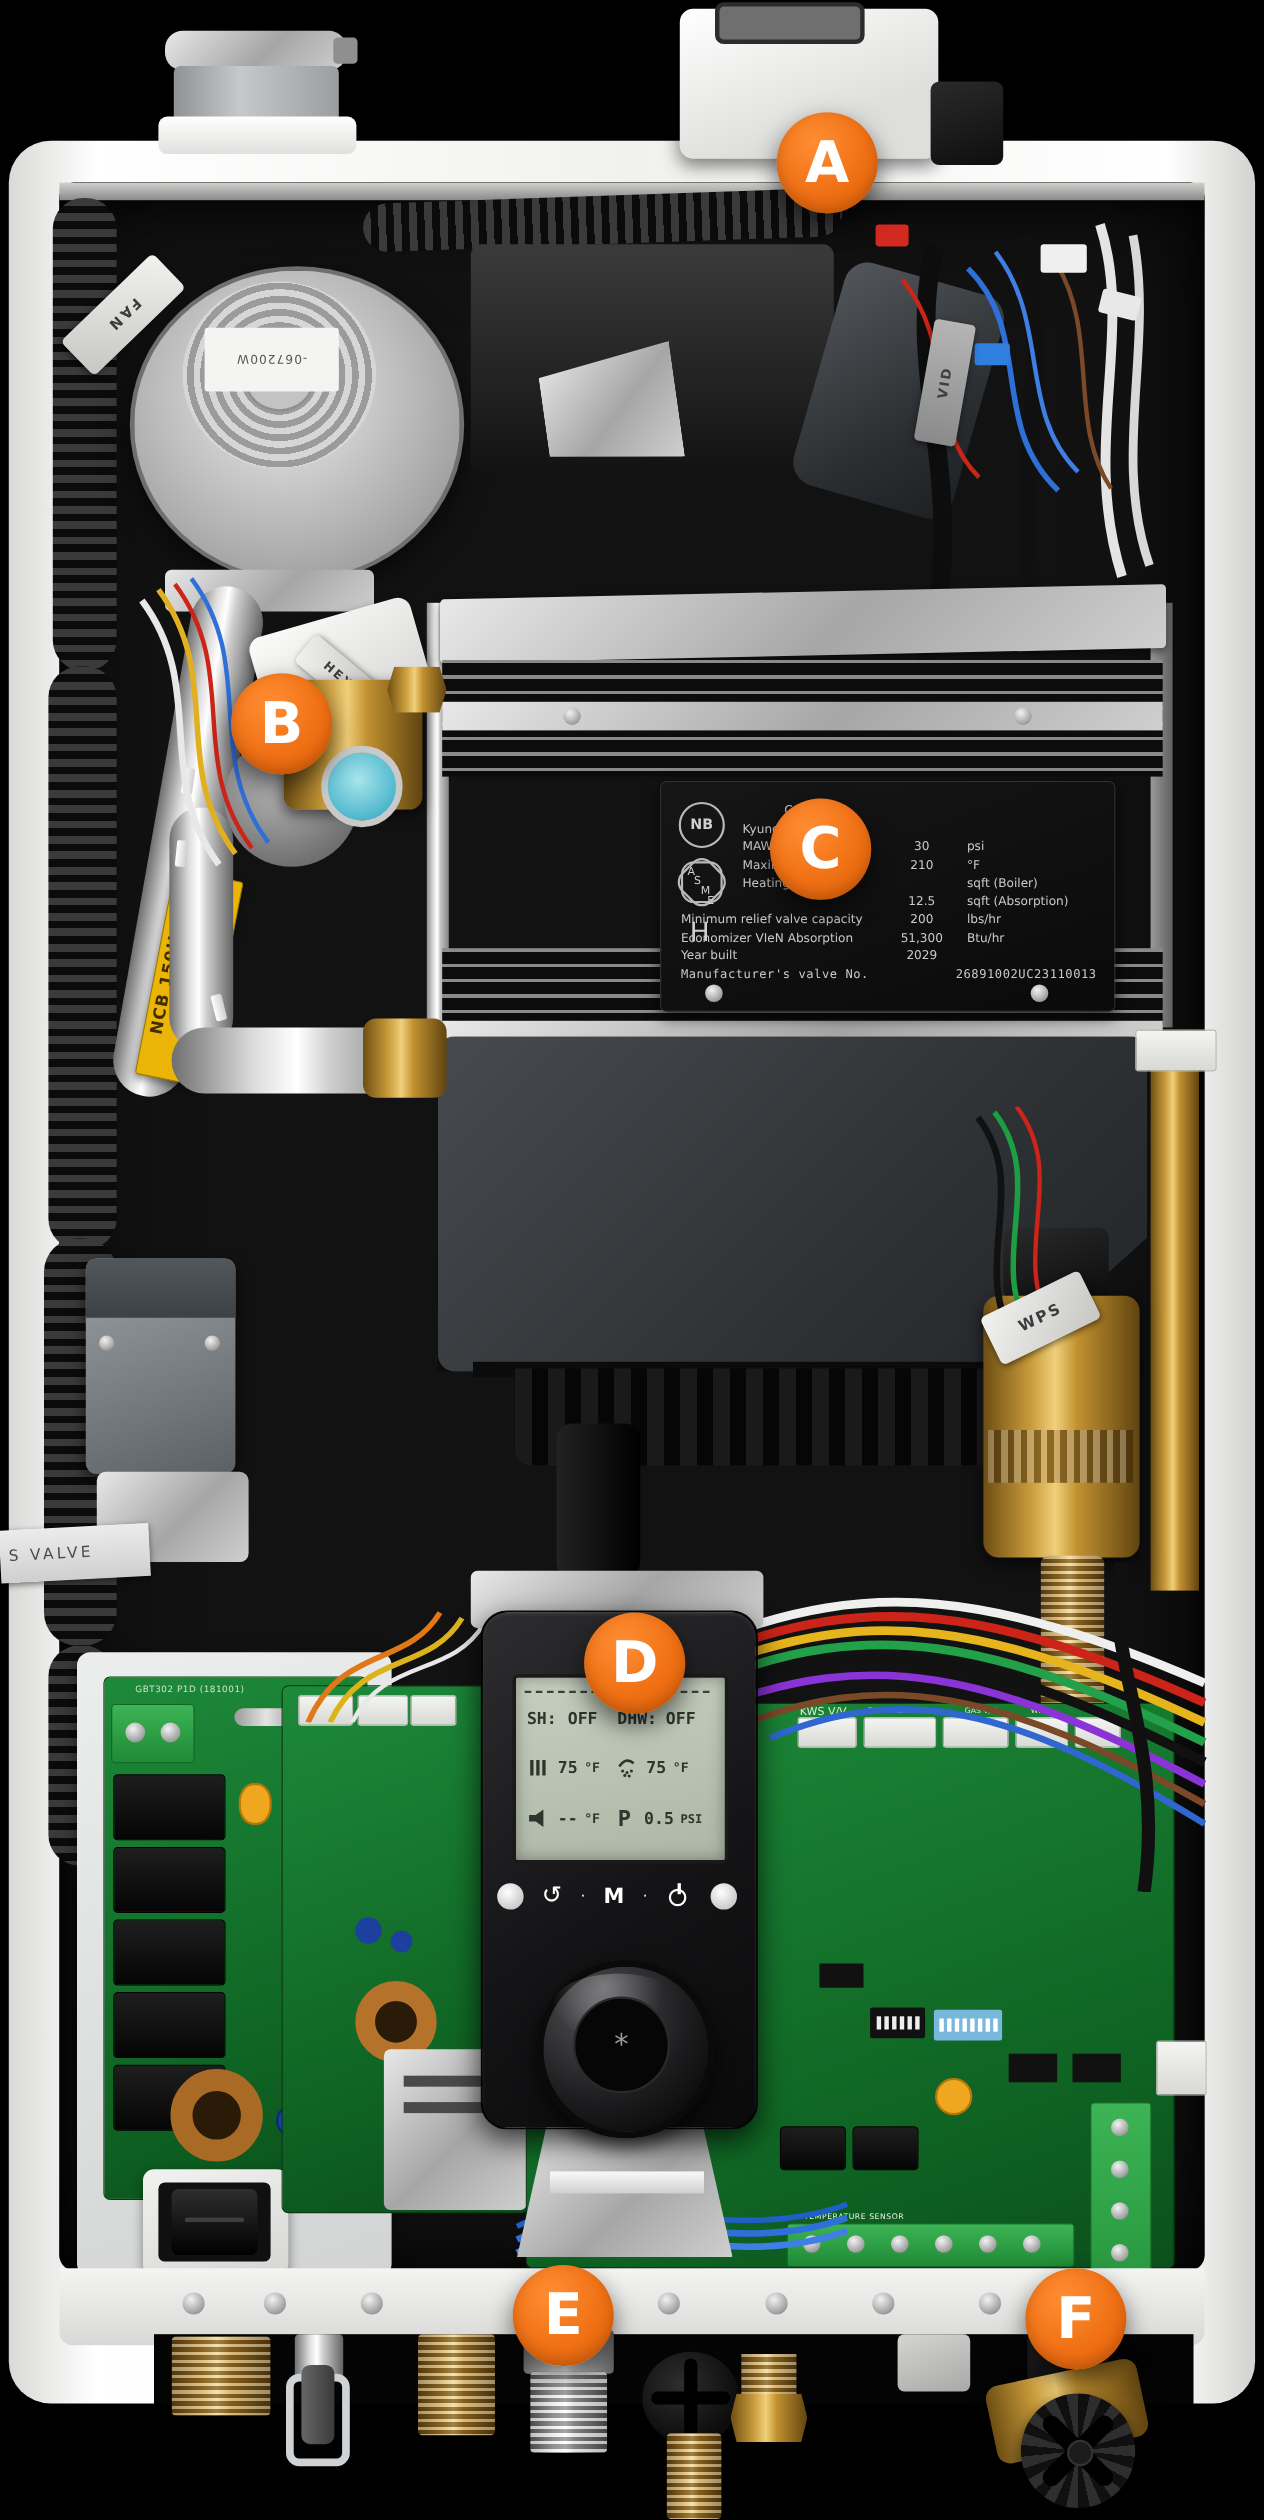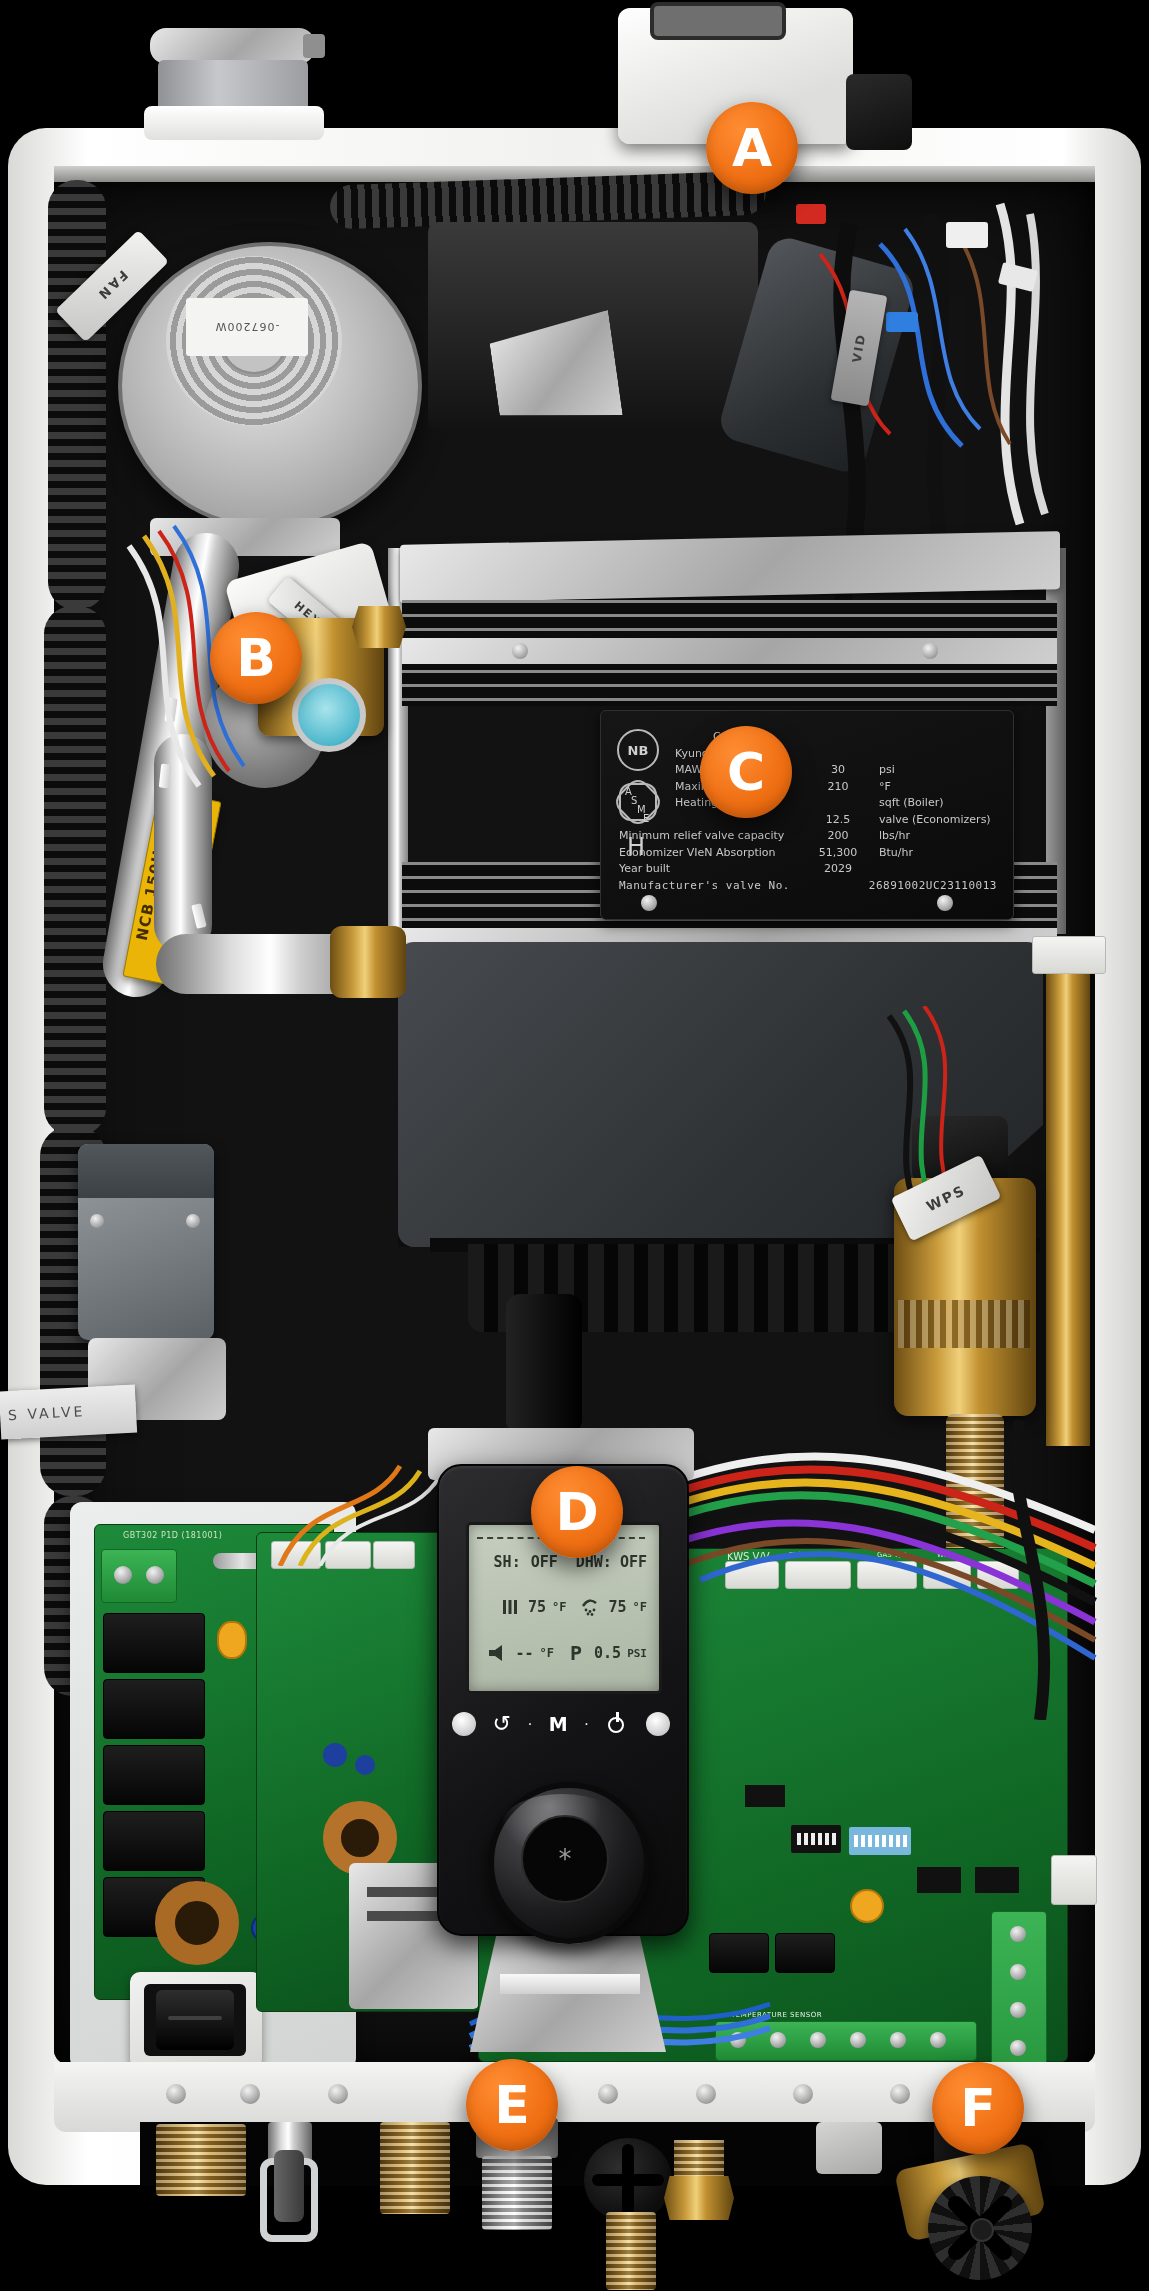--- a/index.html
+++ b/index.html
@@ -43,21 +43,21 @@
   .np-row{display:flex;align-items:baseline;}
   .np-ind{padding-left:56px;}
   .np-val{margin-left:auto;min-width:58px;text-align:center;}
   .np-unit{min-width:118px;padding-left:12px;}
   .np-serial{font-family:"DejaVu Sans Mono",monospace;letter-spacing:.5px;}
   
   .lcd{left:466px;top:1522px;width:190px;height:166px;border-radius:5px;z-index:12;
        background:linear-gradient(170deg,#c6cfbf,#adb7a6);border:3px solid #1a1a1a;
        box-shadow:inset 0 0 14px rgba(0,0,0,.35);
        font-family:"DejaVu Sans Mono",monospace;color:#2e352c;font-weight:bold;font-size:15px;}
-  .lcd-row{position:absolute;left:10px;width:168px;display:flex;align-items:center;justify-content:flex-end;}
+  .lcd-row{position:absolute;left:10px;width:168px;display:flex;align-items:center;}
   
   .cbtn{color:#fff;font-size:22px;line-height:1;background:none;border:none;padding:0;
         font-family:"DejaVu Sans",sans-serif;}
   .bump{background:radial-gradient(circle at 40% 35%,#fff,#b5b5b5);border-radius:50%;}
   .np-mark{color:#cfcfcf;}
 </style>
 </head>
 <body>
 
 <div id="stage">
@@ -377,21 +377,21 @@
           <span class="np-unit">°F</span>
         </div>
       <div class="np-row np-ind">
           <span>Heating su</span>
           <span class="np-val"></span>
           <span class="np-unit">sqft (Boiler)</span>
         </div>
       <div class="np-row np-ind">
           <span></span>
           <span class="np-val">12.5</span>
-          <span class="np-unit">valve (Economizers)</span>
+          <span class="np-unit">sqft (Absorption)</span>
         </div>
       <div class="np-row">
           <span>Minimum relief valve capacity</span>
           <span class="np-val">200</span>
           <span class="np-unit">lbs/hr</span>
         </div>
       <div class="np-row">
           <span>Economizer VIeN Absorption</span>
           <span class="np-val">51,300</span>
           <span class="np-unit">Btu/hr</span>

